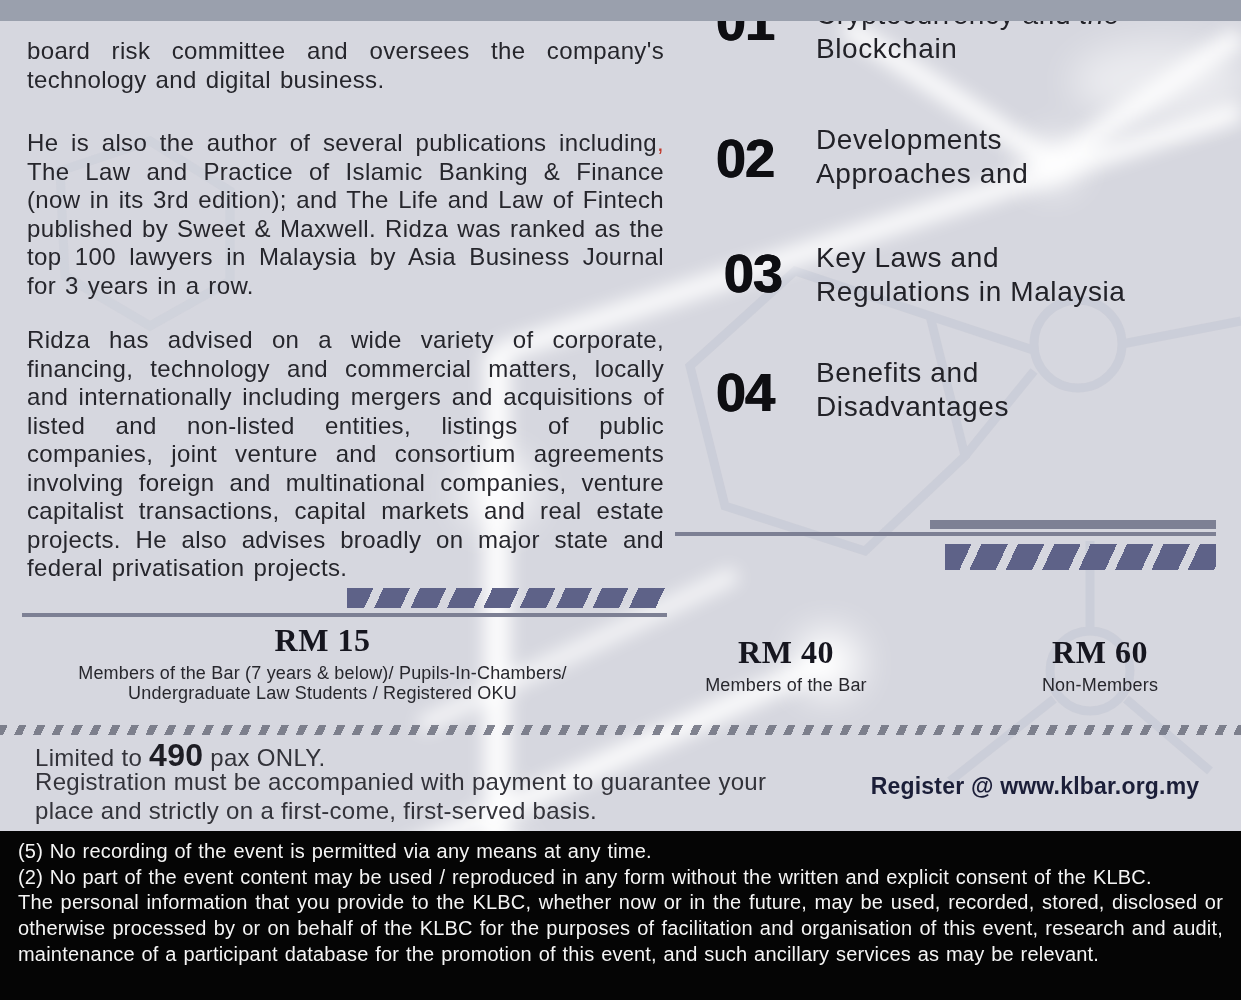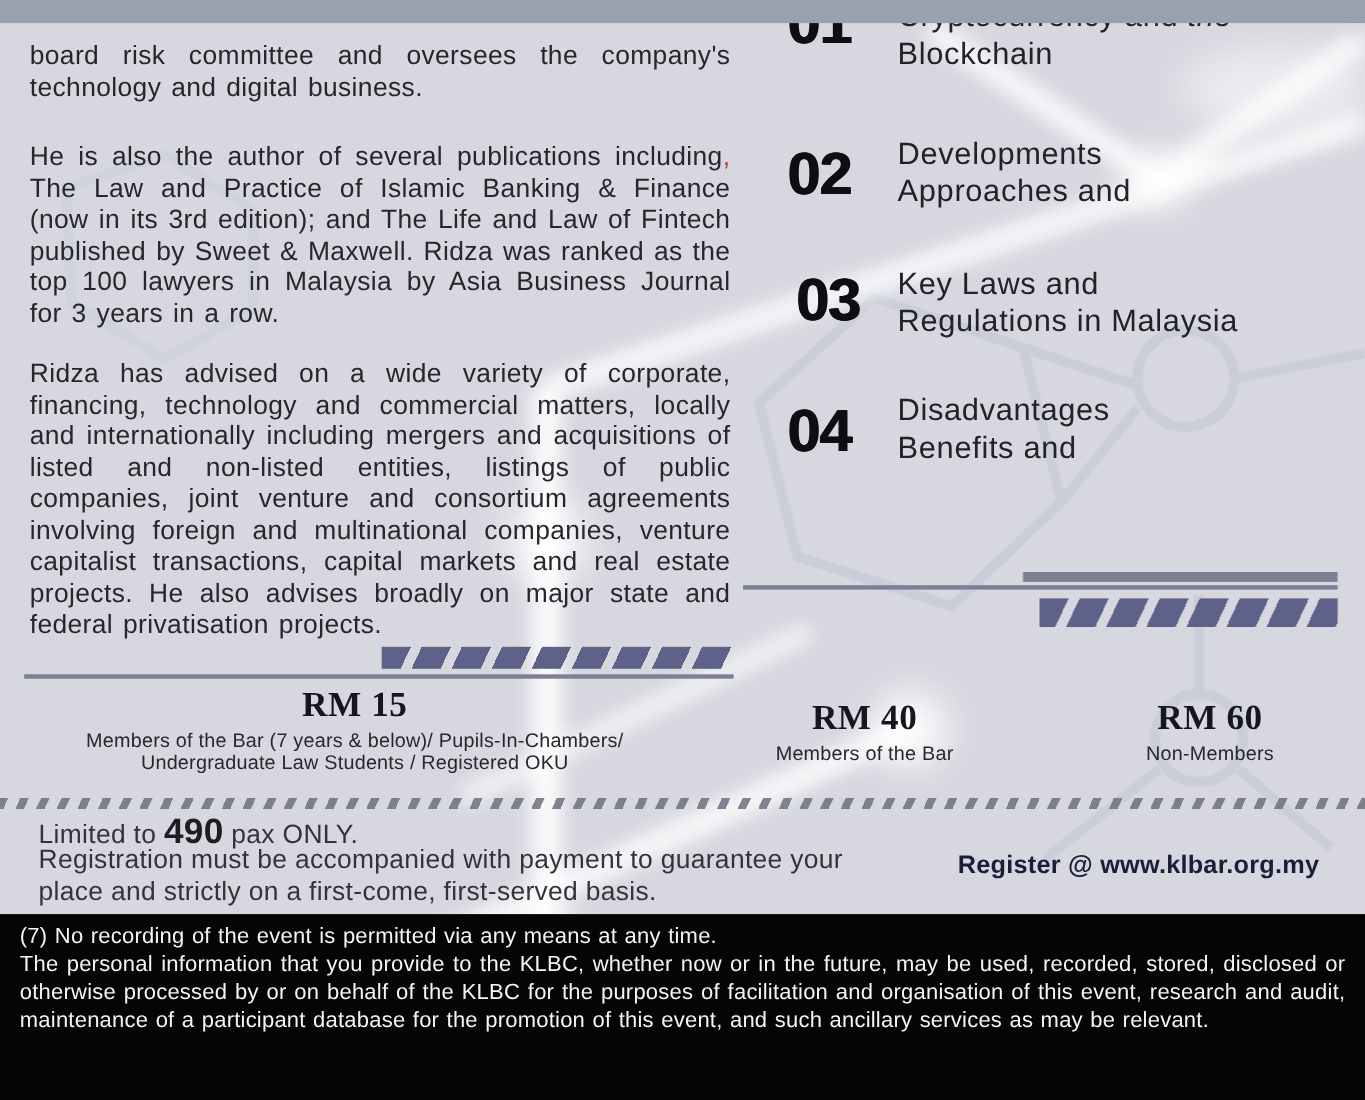--- a/index.html
+++ b/index.html
@@ -166,22 +166,22 @@
     <div class="agenda-num">03</div>
     <div class="agenda-title">
       <div>Key Laws and</div>
       <div>Regulations in Malaysia</div>
     </div>
   </div>
 
   <div class="agenda-row" id="agenda-row-4">
     <div class="agenda-num">04</div>
     <div class="agenda-title">
+      <div>Benefits and</div>
       <div>Disadvantages</div>
-      <div>Benefits and</div>
     </div>
   </div>
 
   <div class="hatch" id="hatch-left"></div>
   <div class="rule" id="rule-left"></div>
   <div class="rule" id="bar-right-thick"></div>
   <div class="rule" id="rule-right"></div>
   <div class="hatch" id="hatch-right"></div>
   <div id="braid-divider"></div>
 
@@ -201,18 +201,19 @@
 
   <div id="limited-line"><span>Limited to </span><span id="limited-count">490</span><span> pax ONLY.</span></div>
 
   <div id="registration-note">Registration must be accompanied with payment to guarantee your
 place and strictly on a first-come, first-served basis.</div>
 
   <div id="register-label">Register @ www.klbar.org.my</div>
 
   <div id="disclaimer">
     <div class="inner">
-      <p>(7) No recording of the event is permitted via any means at any time.</p>
+      <p>(5) No recording of the event is permitted via any means at any time.</p>
+      <p>(2) No part of the event content may be used / reproduced in any form without the written and explicit consent of the KLBC.</p>
       <p>The personal information that you provide to the KLBC, whether now or in the future, may be used, recorded, stored, disclosed or otherwise processed by or on behalf of the KLBC for the purposes of facilitation and organisation of this event, research and audit, maintenance of a participant database for the promotion of this event, and such ancillary services as may be relevant.</p>
     </div>
   </div>
 
 </div>
 
 </body></html>

